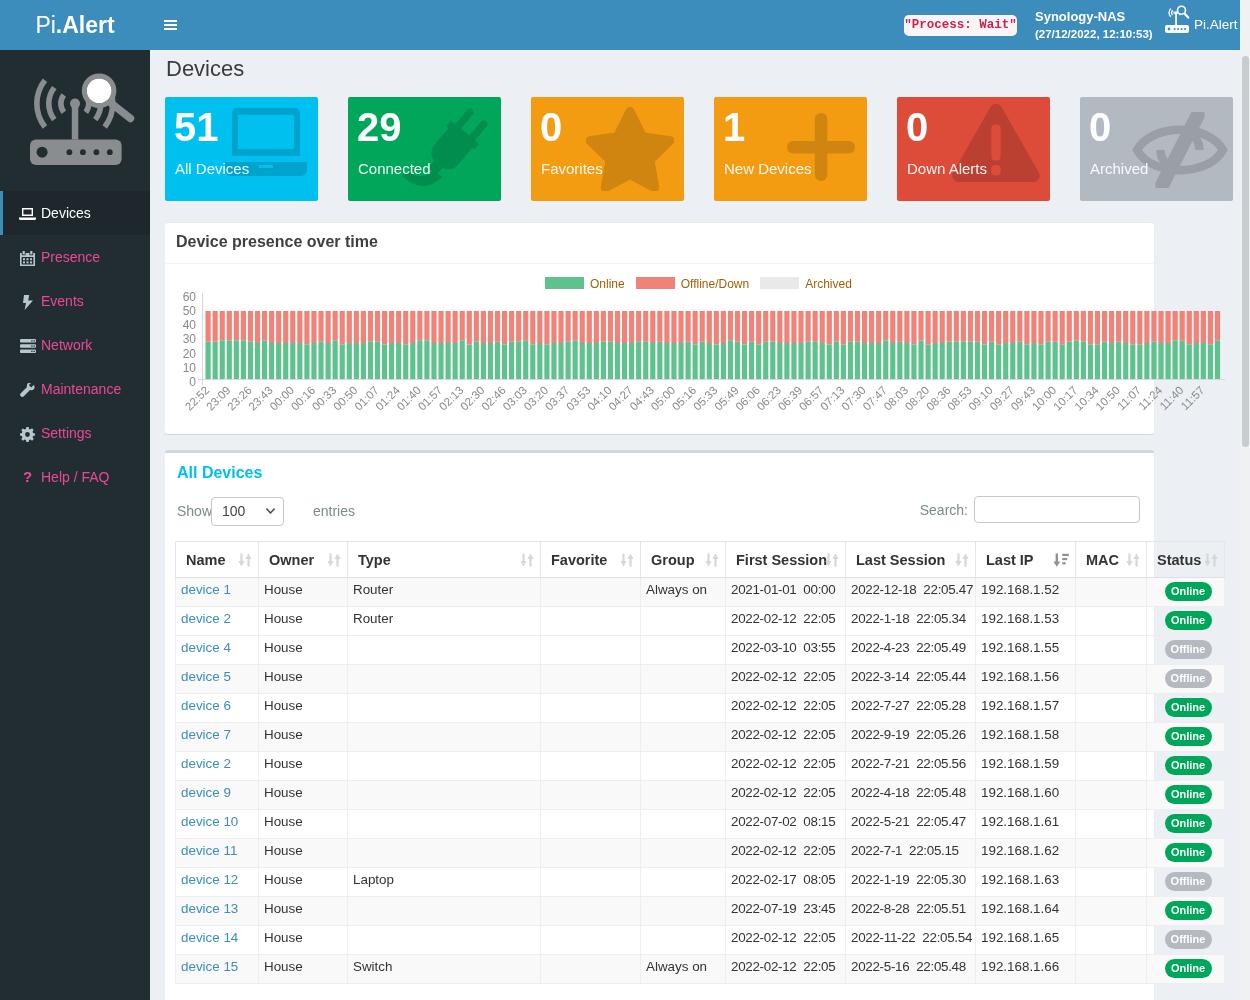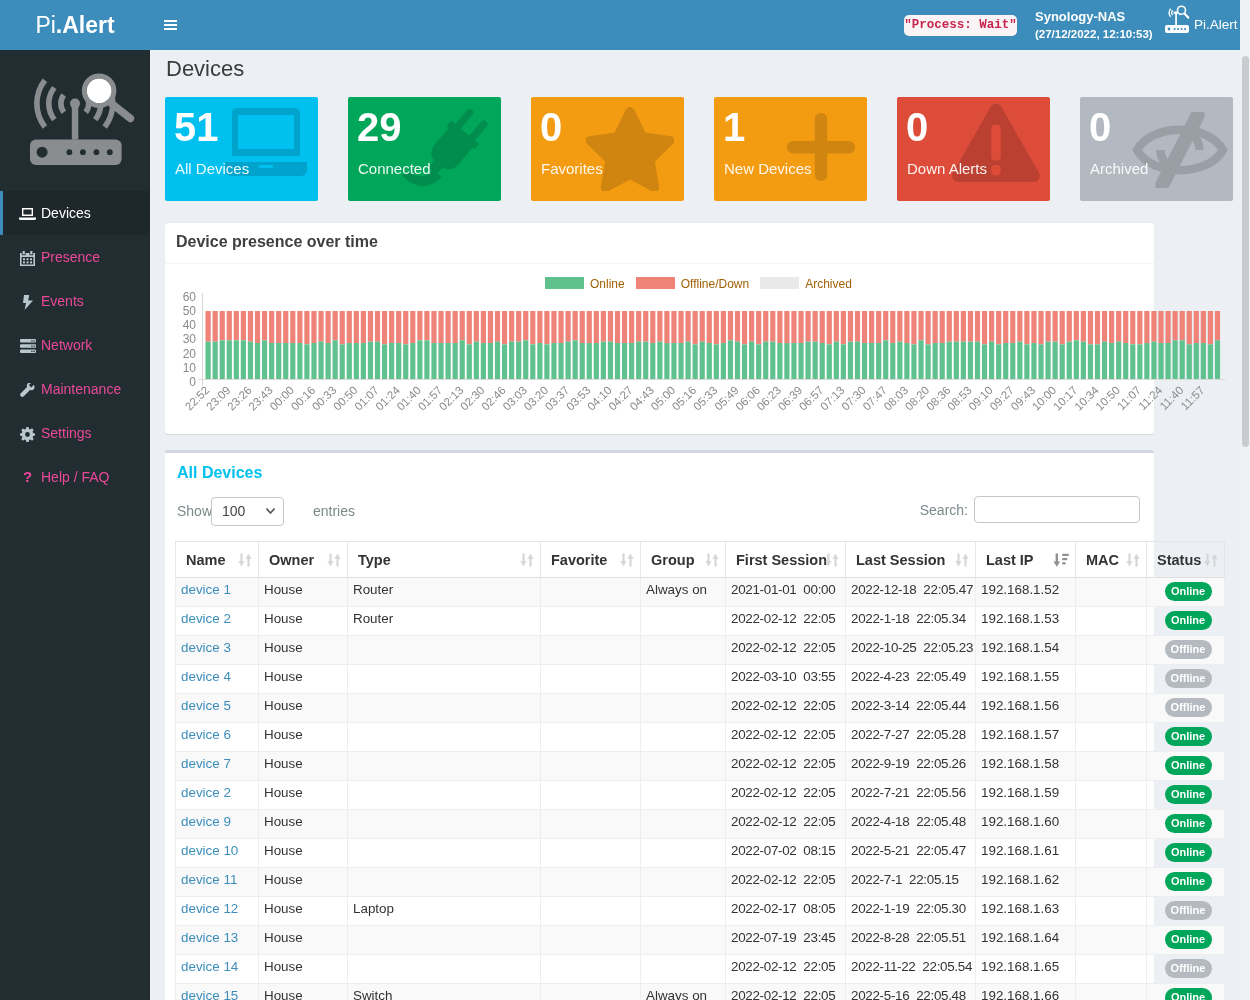--- a/index.html
+++ b/index.html
@@ -756,32 +756,20 @@
             <td>House</td>
             <td>Router</td>
             <td></td>
             <td></td>
             <td>2022-02-12&nbsp;&nbsp;22:05</td>
             <td>2022-1-18&nbsp;&nbsp;22:05.34</td>
             <td>192.168.1.53</td>
             <td></td>
             <td class="tc"><span class="badge online">Online</span></td>
           </tr>
-<tr class="odd">
-            <td><a>device 3</a></td>
-            <td>House</td>
-            <td></td>
-            <td></td>
-            <td></td>
-            <td>2022-02-12&nbsp;&nbsp;22:05</td>
-            <td>2022-10-25&nbsp;&nbsp;22:05.23</td>
-            <td>192.168.1.54</td>
-            <td></td>
-            <td class="tc"><span class="badge offline">Offline</span></td>
-          </tr>
 <tr>
             <td><a>device 4</a></td>
             <td>House</td>
             <td></td>
             <td></td>
             <td></td>
             <td>2022-03-10&nbsp;&nbsp;03:55</td>
             <td>2022-4-23&nbsp;&nbsp;22:05.49</td>
             <td>192.168.1.55</td>
             <td></td>

